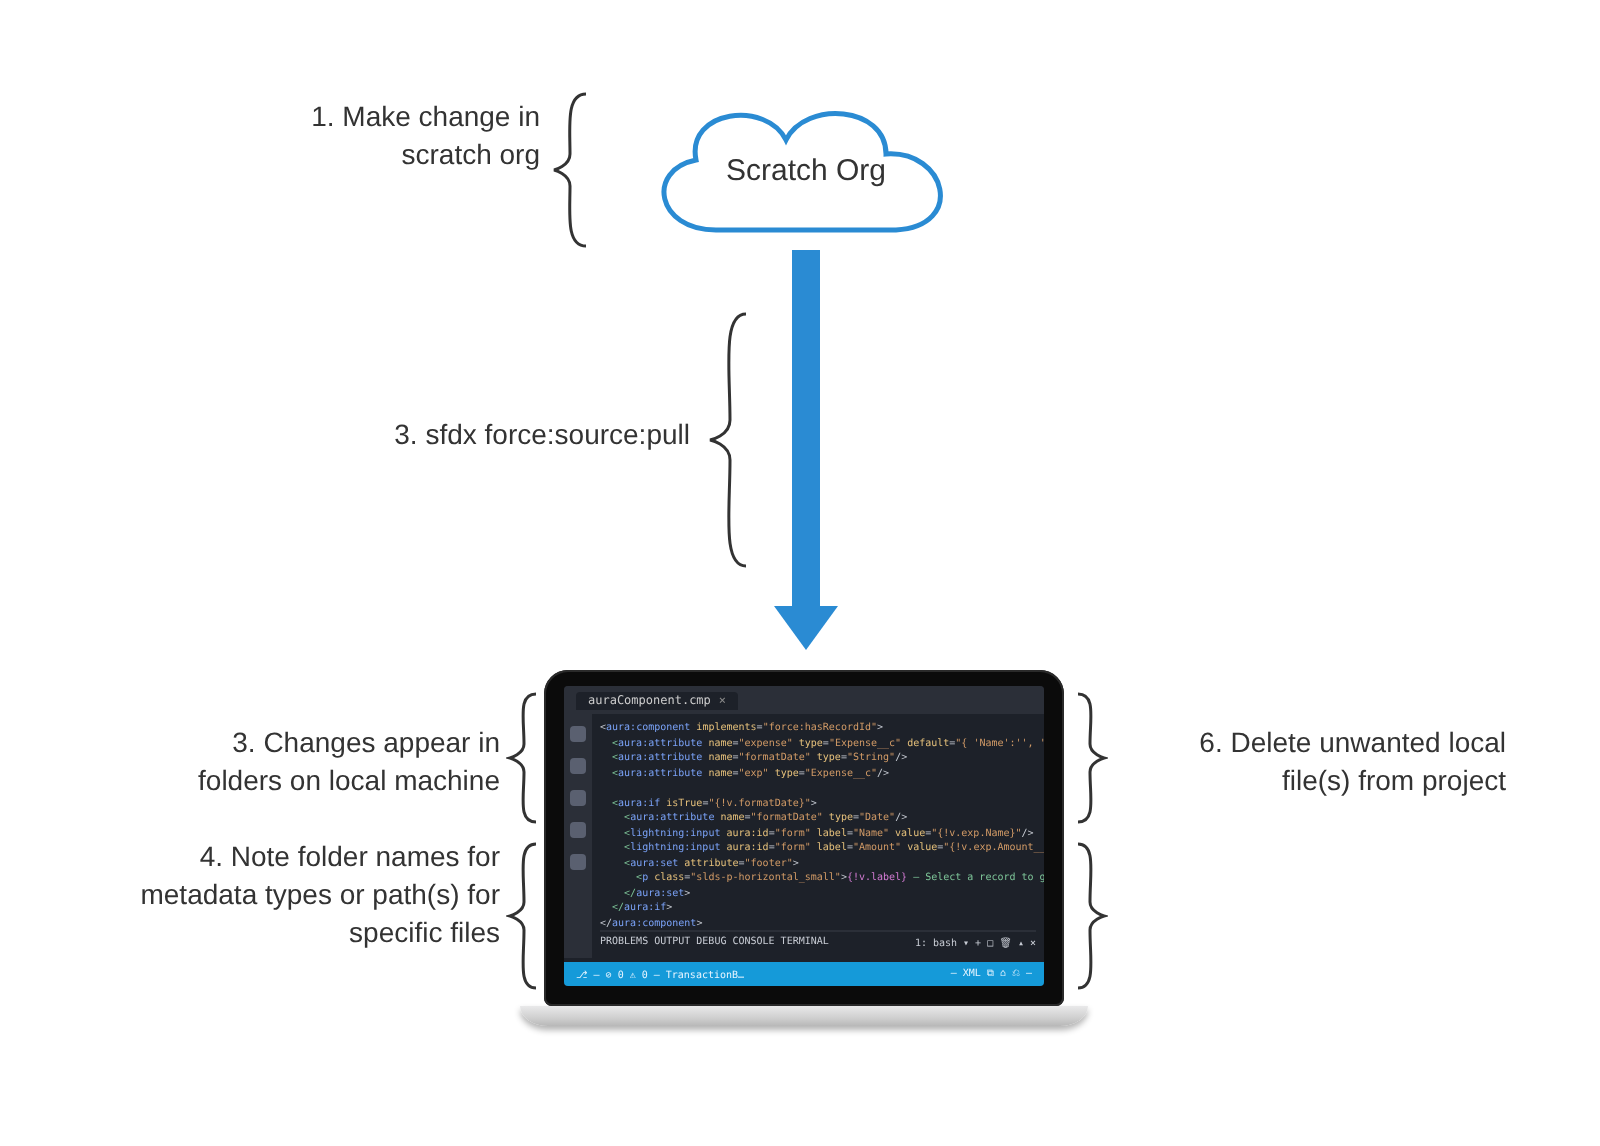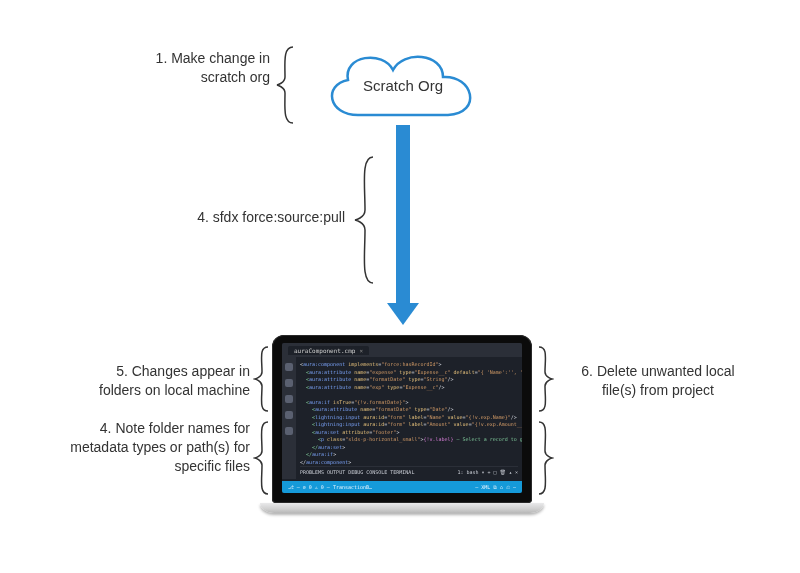--- a/index.html
+++ b/index.html
@@ -13,21 +13,21 @@
     width: 644px;
     height: 573px;
   }
   .abs { position: absolute; }
   .label {
     font-size: 14px;
     line-height: 1.35;
     color: #333;
     text-align: left;
   }
-  .label.r { text-align: center; }
+  .label.r { text-align: right; }
   .label.l { text-align: right; }
 
   
   .brace {
     position: absolute;
     pointer-events: none;
   }
   .brace svg { display: block; }
 
   
@@ -188,21 +188,21 @@
     <svg width="22" height="80" viewBox="0 0 22 80">
       <path d="M18 2 C8 2 10 18 10 32 C10 38 2 40 2 40 C2 40 10 42 10 48 C10 62 8 78 18 78" fill="none" stroke="#333" stroke-width="1.5"></path>
     </svg>
   </div>
 
   <div class="arrow abs" style="left:391px; top:125px; height:200px;">
     <div class="shaft"></div>
     <div class="head"></div>
   </div>
 
-  <div class="abs label l" style="left:145px; top:208px; width:200px;">4. sfdx force:source:pull</div>
+  <div class="abs label l" style="left:145px; top:208px; width:200px;">3. sfdx force:source:pull</div>
   <div class="brace" style="left:353px; top:155px;">
     <svg width="24" height="130" viewBox="0 0 24 130">
       <path d="M20 2 C8 2 12 30 12 55 C12 63 2 65 2 65 C2 65 12 67 12 75 C12 100 8 128 20 128" fill="none" stroke="#333" stroke-width="1.5"></path>
     </svg>
   </div>
 
   <div class="laptop abs" style="left:272px; top:335px;">
     <div class="bezel">
       <div class="screen">
         <div class="titlebar">
@@ -238,21 +238,21 @@
         </div>
         <div class="statusbar">
           <span>⎇ — ⊘ 0 ⚠ 0   — TransactionB…</span>
           <span>— XML  ⧉  ⌂  ⎌  —</span>
         </div>
       </div>
     </div>
     <div class="base"></div>
   </div>
 
-  <div class="abs label l" style="left:80px; top:362px; width:170px;">5. Changes appear in folders on local machine</div>
+  <div class="abs label l" style="left:80px; top:362px; width:170px;">3. Changes appear in folders on local machine</div>
   <div class="brace" style="left:253px; top:345px;">
     <svg width="18" height="68" viewBox="0 0 18 68">
       <path d="M15 2 C6 2 9 14 9 27 C9 32 2 34 2 34 C2 34 9 36 9 41 C9 54 6 66 15 66" fill="none" stroke="#333" stroke-width="1.5"></path>
     </svg>
   </div>
 
   <div class="abs label l" style="left:68px; top:419px; width:182px;">4. Note folder names for metadata types or path(s) for specific files</div>
   <div class="brace" style="left:253px; top:420px;">
     <svg width="18" height="76" viewBox="0 0 18 76">
       <path d="M15 2 C6 2 9 16 9 31 C9 36 2 38 2 38 C2 38 9 40 9 45 C9 60 6 74 15 74" fill="none" stroke="#333" stroke-width="1.5"></path>

